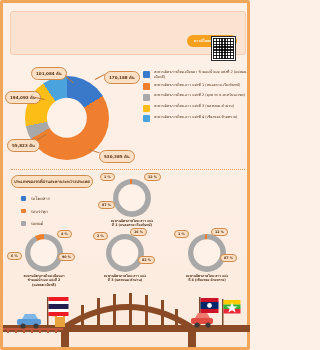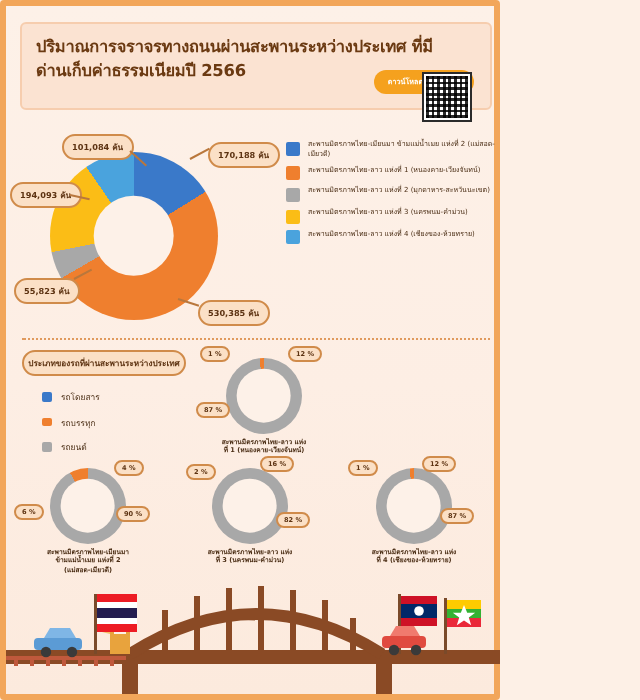--- a/index.html
+++ b/index.html
@@ -116,21 +116,20 @@
 
   
   .bridge-area { position: absolute; left: 0; bottom: 0; width: 250px; height: 62px; }
 </style>
 </head>
 <body>
 
 <div id="page">
 
   <div class="header">
-    <div class="title">ปริมาณการจราจรทางถนนผ่านสะพานระหว่างประเทศ ที่มีด่านเก็บค่าธรรมเนียมปี 2566</div>
     <div class="dl-badge">ดาวน์โหลดเพิ่มเติมได้ที่</div>
   </div>
   <div class="qr"></div>
 
   <div class="main-donut-wrap">
     <div class="donut" id="main-donut" style="background: conic-gradient(rgb(58, 121, 201) 0deg, rgb(58, 121, 201) 58.2629deg, rgb(239, 127, 46) 58.2629deg, rgb(239, 127, 46) 239.837deg, rgb(168, 168, 168) 239.837deg, rgb(168, 168, 168) 258.948deg, rgb(251, 189, 22) 258.948deg, rgb(251, 189, 22) 325.394deg, rgb(74, 163, 221) 325.394deg, rgb(74, 163, 221) 360deg); position: relative;"></div>
   </div>
 
   <div class="callout" style="left:28px; top:64px;">101,084 คัน</div>
   <div class="leader" style="left:62px; top:72px; width:11px; transform:rotate(42deg);"></div>

